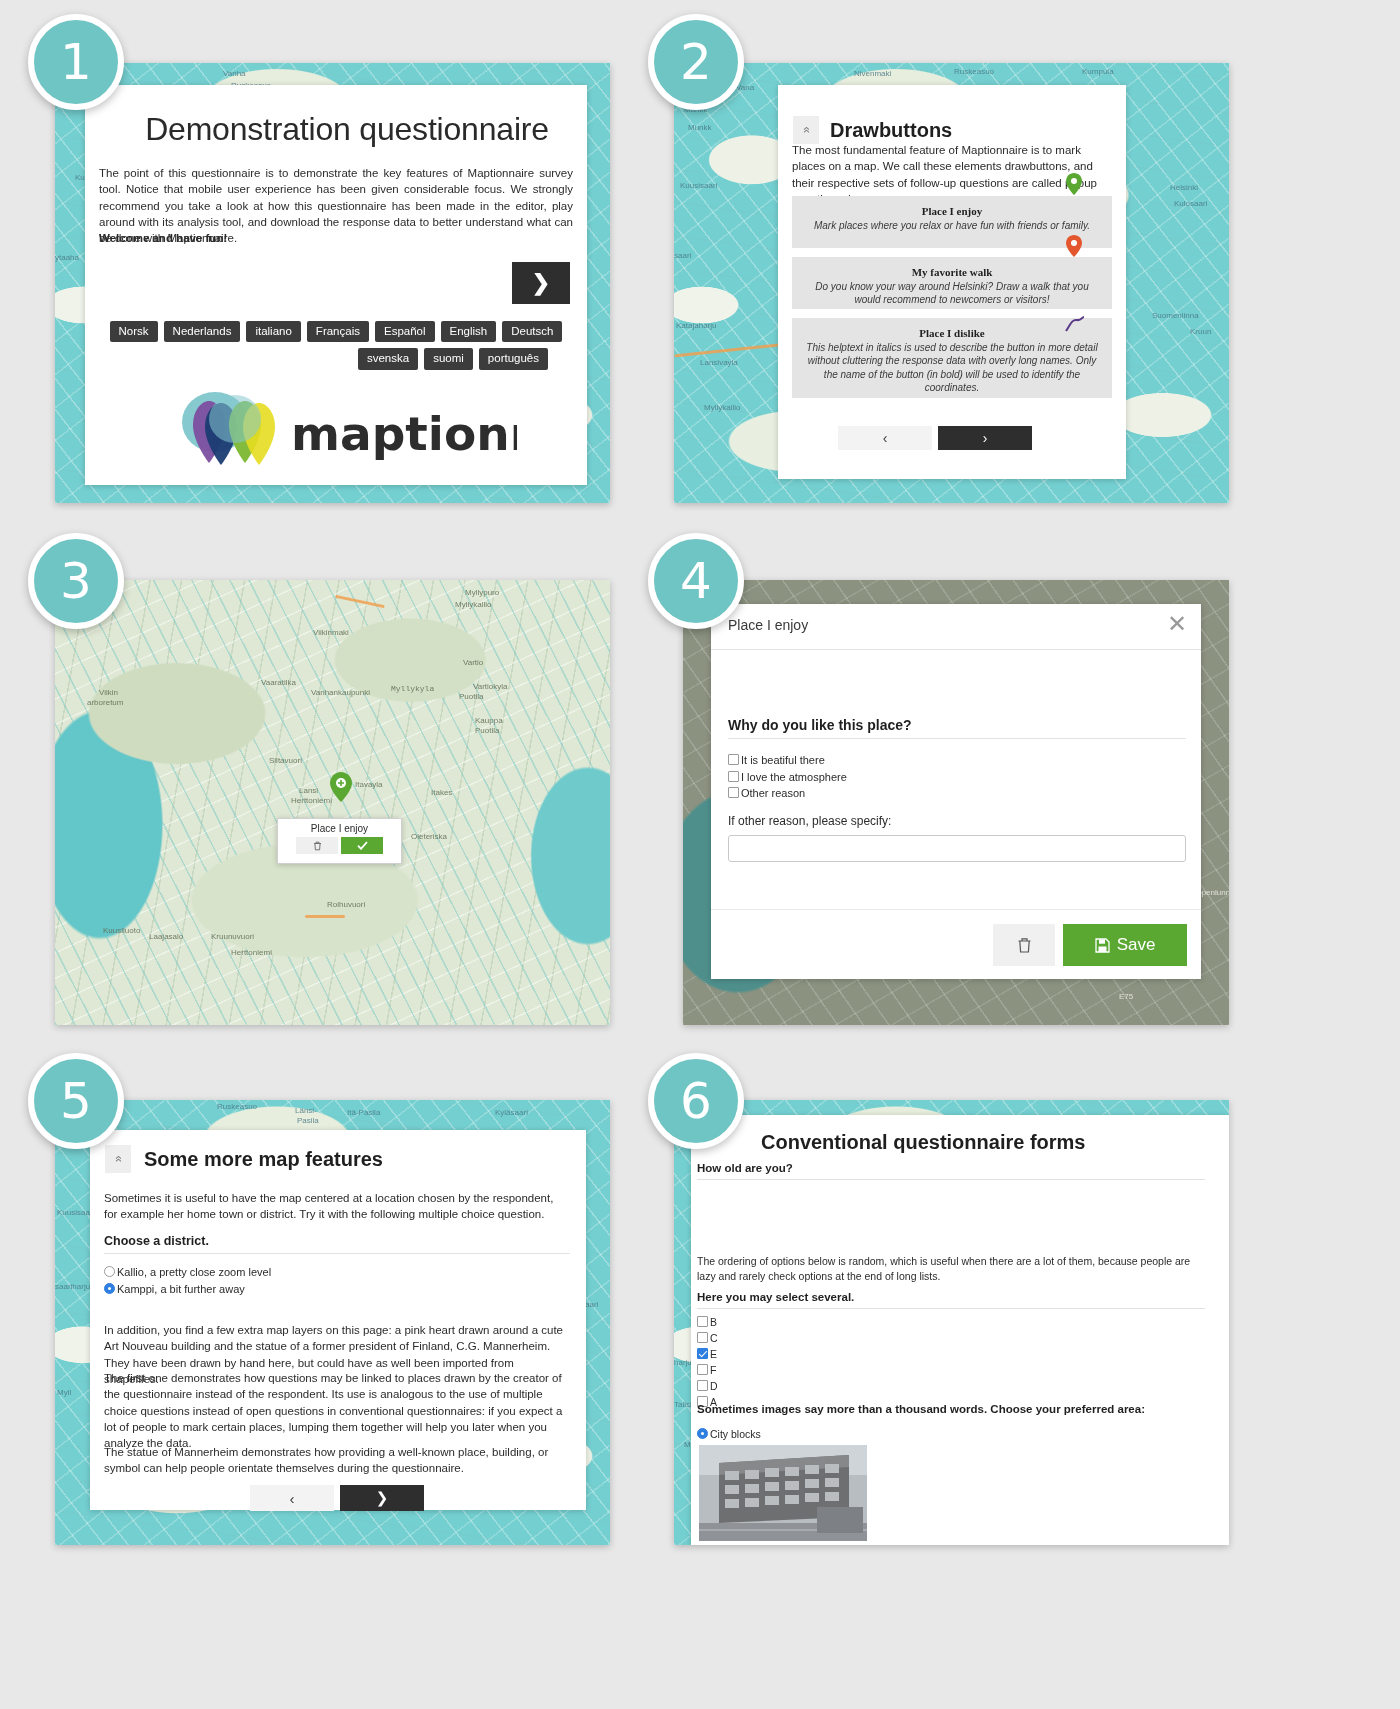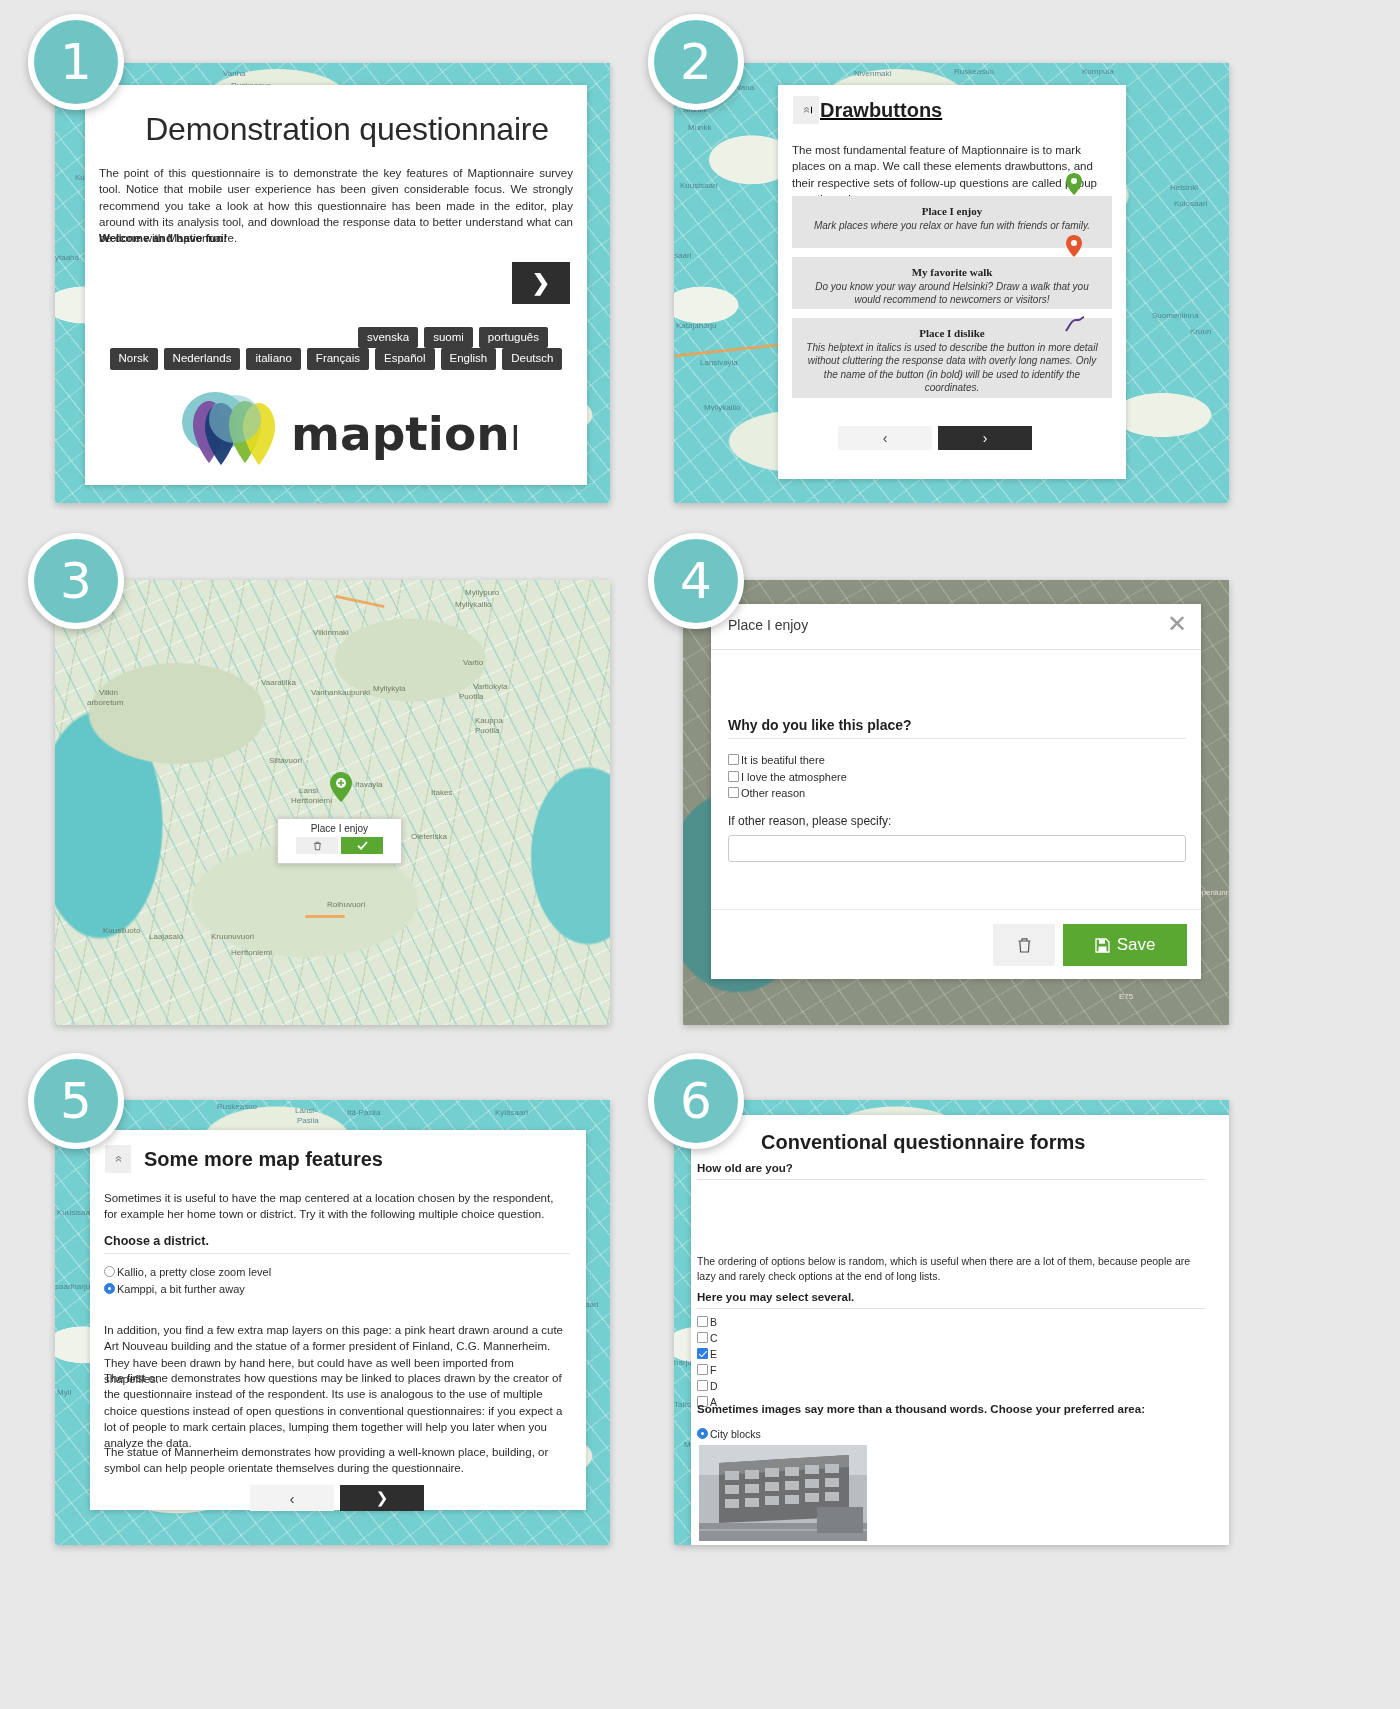--- a/index.html
+++ b/index.html
@@ -124,22 +124,22 @@
     <span class="maplabel" style="left:500px;top:355px;">Kaivo</span>
   </div>
   <div class="card" style="left:30px;top:22px;width:502px;height:400px;">
     <div class="h-title" style="position:absolute;left:42px;top:26px;width:440px;text-align:center;">Demonstration questionnaire</div>
     <div class="body-txt" style="position:absolute;left:14px;top:80px;width:474px;">The point of this questionnaire is to demonstrate the key features of Maptionnaire survey tool. Notice that mobile user experience has been given considerable focus. We strongly recommend you take a look at how this questionnaire has been made in the editor, play around with its analysis tool, and download the response data to better understand what can be done with Maptionnaire.</div>
     <div class="body-txt" style="position:absolute;left:14px;top:145px;width:400px;font-weight:bold;text-align:left;">Welcome and have fun!</div>
 
     <div class="navbtn dark" style="position:absolute;left:427px;top:177px;width:58px;height:42px;font-size:22px;font-weight:bold;">❯</div>
 
     <div style="position:absolute;left:14px;top:236px;width:474px;text-align:center;">
+      <div id="lang-row-1"><span class="langbtn">Norsk</span><span class="langbtn">Nederlands</span><span class="langbtn">italiano</span><span class="langbtn">Français</span><span class="langbtn">Español</span><span class="langbtn">English</span><span class="langbtn">Deutsch</span></div>
       <div id="lang-row-2" style="margin-top:6px;text-align:right;padding-right:22px;"><span class="langbtn">svenska</span><span class="langbtn">suomi</span><span class="langbtn">português</span></div>
-      <div id="lang-row-1"><span class="langbtn">Norsk</span><span class="langbtn">Nederlands</span><span class="langbtn">italiano</span><span class="langbtn">Français</span><span class="langbtn">Español</span><span class="langbtn">English</span><span class="langbtn">Deutsch</span></div>
     </div>
 
     <div style="position:absolute;left:82px;top:304px;width:350px;height:76px;">
       <svg width="350" height="76" viewBox="0 0 350 76">
         <ellipse cx="48" cy="33" rx="33" ry="30" fill="#86c9cf"></ellipse>
         <path d="M26 36 C26 22, 34 12, 42 12 C50 12, 58 22, 58 36 C58 50, 48 66, 42 74 C36 66, 26 50, 26 36 Z" fill="#7c4fa0" opacity="0.95"></path>
         <path d="M38 38 C38 24, 46 14, 54 14 C62 14, 70 24, 70 38 C70 52, 60 68, 54 76 C48 68, 38 52, 38 38 Z" fill="#1b3c73" opacity="0.95"></path>
         <path d="M62 36 C62 22, 70 12, 78 12 C86 12, 94 22, 94 36 C94 50, 84 66, 78 74 C72 66, 62 50, 62 36 Z" fill="#7cb832" opacity="0.95"></path>
         <path d="M76 38 C76 24, 84 14, 92 14 C100 14, 108 24, 108 38 C108 52, 98 68, 92 76 C86 68, 76 52, 76 38 Z" fill="#e5dd20" opacity="0.9"></path>
         <ellipse cx="68" cy="30" rx="26" ry="24" fill="#86c9cf" opacity="0.55"></ellipse>
@@ -165,21 +165,21 @@
     <span class="maplabel" style="left:180px;top:6px;">Nivenmaki</span>
     <span class="maplabel" style="left:280px;top:4px;">Ruskeasuo</span>
     <span class="maplabel" style="left:408px;top:4px;">Kumpula</span>
     <span class="maplabel" style="left:496px;top:120px;">Helsinki</span>
     <span class="maplabel" style="left:500px;top:136px;">Kulosaari</span>
     <span class="maplabel" style="left:516px;top:264px;">Kruun</span>
     <span class="maplabel" style="left:478px;top:248px;">Suomenlinna</span>
     <div class="road" style="left:0px;top:282px;width:180px;transform:rotate(-6deg);"></div>
   </div>
   <div class="card" style="left:104px;top:22px;width:348px;height:394px;">
-    <div style="position:absolute;left:14px;top:12px;display:flex;align-items:center;gap:0;text-decoration:underline;">
+    <div style="position:absolute;left:14px;top:32px;display:flex;align-items:center;gap:10px;">
       <span class="collapse-ico" style="transform:rotate(-90deg);">»</span>
       <span class="sec-title">Drawbuttons</span>
     </div>
     <div class="body-txt" style="position:absolute;left:14px;top:57px;width:320px;text-align:left;">The most fundamental feature of Maptionnaire is to mark places on a map. We call these elements drawbuttons, and their respective sets of follow-up questions are called popup questionnaires.</div>
 
     <div style="position:absolute;left:14px;top:111px;width:320px;">
       <div class="drawbtn" style="height:52px;">
         <b>Place I enjoy</b>
         <i>Mark places where you relax or have fun with friends or family.</i>
       </div>
@@ -223,21 +223,21 @@
   <div class="mapbg green"></div>
   <div class="maplabels">
     <span class="maplabel dk" style="left:410px;top:8px;">Myllypuro</span>
     <span class="maplabel dk" style="left:400px;top:20px;">Myllykallio</span>
     <span class="maplabel dk" style="left:258px;top:48px;">Viikinmaki</span>
     <span class="maplabel dk" style="left:408px;top:78px;">Vartio</span>
     <span class="maplabel dk" style="left:206px;top:98px;">Vaaratilka</span>
     <span class="maplabel dk" style="left:418px;top:102px;">Vartiokyla</span>
     <span class="maplabel dk" style="left:404px;top:112px;">Puotila</span>
     <span class="maplabel dk" style="left:256px;top:108px;">Vanhankaupunki</span>
-    <span class="maplabel dk" style="left:318px;top:104px;">Myllykyla</span>
+    <span class="maplabel dk" style="left:336px;top:104px;font-family:Liberation Mono, monospace;">Myllykyla</span>
     <span class="maplabel dk" style="left:44px;top:108px;">Viikin</span>
     <span class="maplabel dk" style="left:32px;top:118px;">arboretum</span>
     <span class="maplabel dk" style="left:244px;top:206px;">Lansi</span>
     <span class="maplabel dk" style="left:236px;top:216px;">Herttoniemi</span>
     <span class="maplabel dk" style="left:300px;top:200px;">Itavayla</span>
     <span class="maplabel dk" style="left:376px;top:208px;">Itakes</span>
     <span class="maplabel dk" style="left:214px;top:176px;">Siltavuori</span>
     <span class="maplabel dk" style="left:356px;top:252px;">Oleteriska</span>
     <span class="maplabel dk" style="left:272px;top:320px;">Roihuvuori</span>
     <span class="maplabel dk" style="left:48px;top:346px;">Kuusiluoto</span>

